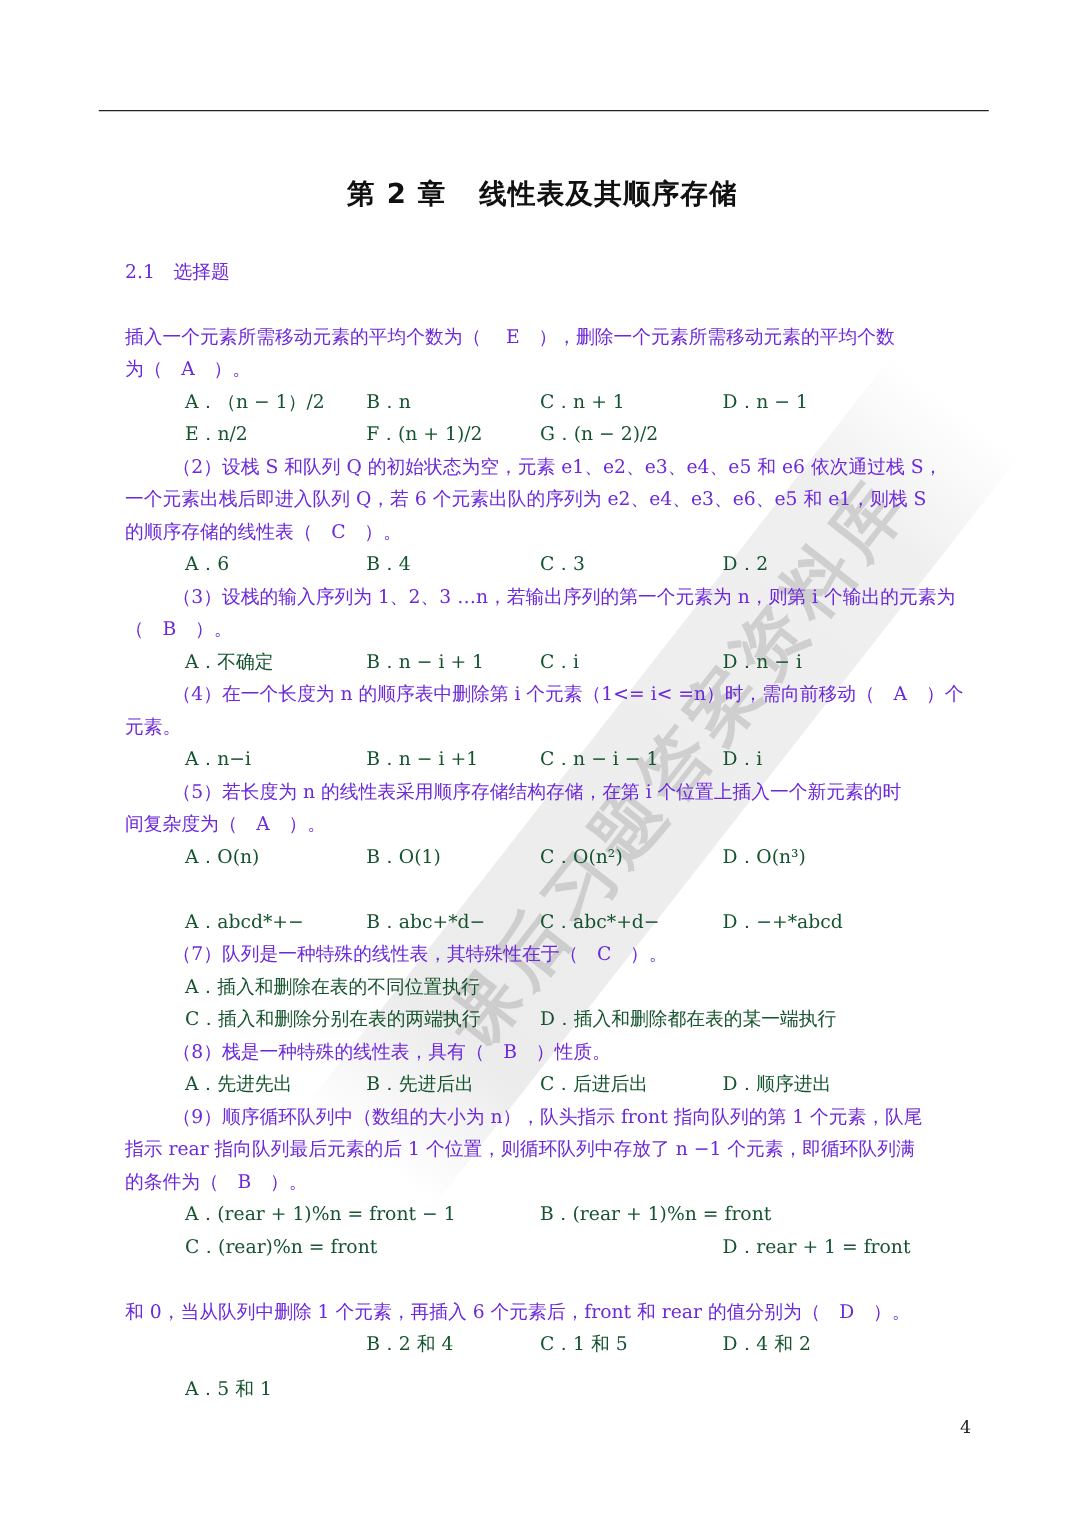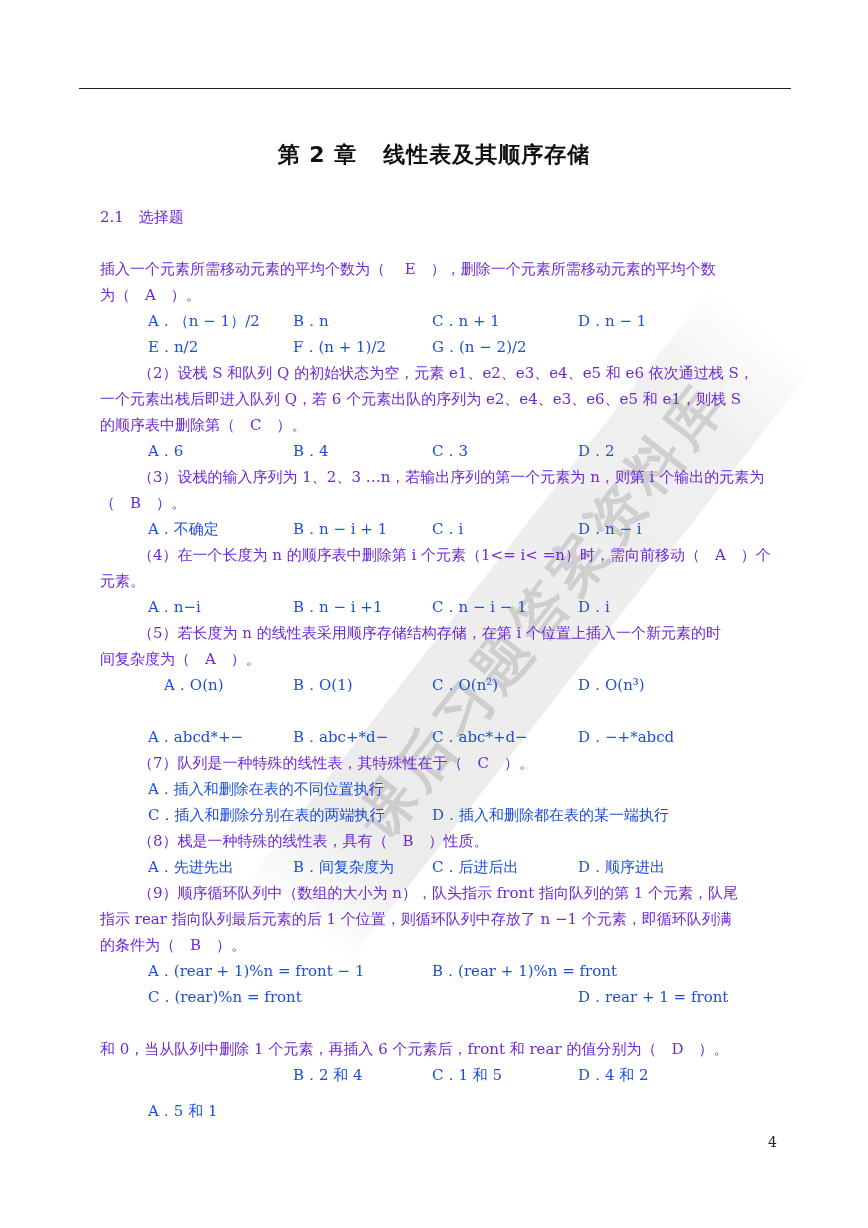--- a/index.html
+++ b/index.html
@@ -4,21 +4,21 @@
 <style>
   html, body { margin:0; padding:0; background:#ffffff; }
   body { width:868px; height:1228px; position:relative; overflow:hidden;
          font-family:"DejaVu Serif","Liberation Serif",serif; color:#1a1a1a; }
   .rule { position:absolute; left:79px; top:88px; width:712px; height:1px; background:#222; }
   .title { position:absolute; left:0; top:140px; width:868px; text-align:center;
            font-family:"DejaVu Sans","Liberation Sans",sans-serif; font-weight:bold; font-size:22px; letter-spacing:1px; color:#111; }
   .title .sp { display:inline-block; width:26px; }
   .line { position:absolute; left:80px; font-size:15px; line-height:26px; white-space:nowrap; color:#6d28d9;margin-left:20px; }
   .indent { left:118px; }
-  .opt { position:absolute; font-size:15px; line-height:26px; white-space:nowrap; color:#1d4ed8; }
+  .opt { position:absolute; font-size:15px; line-height:26px; white-space:nowrap; color:#14532d; }
   .pagenum { position:absolute; left:768px; top:1134px; font-size:14px; color:#222; }
   .watermark { position:absolute; left:150px; top:560px; width:760px; height:130px;
                transform:rotate(-52deg); transform-origin:center; pointer-events:none; }
   .wm-band { position:absolute; left:0; top:0; width:100%; height:100%;
              background:linear-gradient(90deg, rgba(200,200,200,0) 0%, rgba(200,200,200,0.35) 15%, rgba(210,210,210,0.35) 85%, rgba(200,200,200,0) 100%); }
   .wm-text { position:absolute; left:120px; top:28px; font-family:"DejaVu Sans",sans-serif; font-weight:bold;
              font-size:56px; color:rgba(150,150,150,0.35); letter-spacing:6px; white-space:nowrap; }
   .content { position:absolute; left:0; top:0; width:800px; height:1228px; }
 </style>
 </head>
@@ -43,21 +43,21 @@
   <div class="opt" style="left:148px;top:308px">A．（n − 1）/2</div>
   <div class="opt" style="left:293px;top:308px">B．n</div>
   <div class="opt" style="left:432px;top:308px">C．n + 1</div>
   <div class="opt" style="left:578px;top:308px">D．n − 1</div>
   <div class="opt" style="left:148px;top:334px">E．n/2</div>
   <div class="opt" style="left:293px;top:334px">F．(n + 1)/2</div>
   <div class="opt" style="left:432px;top:334px">G．(n − 2)/2</div>
 
   <div class="line indent" style="top:360px">（2）设栈 S 和队列 Q 的初始状态为空，元素 e1、e2、e3、e4、e5 和 e6 依次通过栈 S，</div>
   <div class="line" style="top:386px">一个元素出栈后即进入队列 Q，若 6 个元素出队的序列为 e2、e4、e3、e6、e5 和 e1，则栈 S</div>
-  <div class="line" style="top:412px">的顺序表中删除第（　C　）。</div>
+  <div class="line" style="top:412px">的顺序存储的线性表（　C　）。</div>
   <div class="opt" style="left:148px;top:438px">A．6</div>
   <div class="opt" style="left:293px;top:438px">B．4</div>
   <div class="opt" style="left:432px;top:438px">C．3</div>
   <div class="opt" style="left:578px;top:438px">D．2</div>
 
   <div class="line indent" style="top:464px">（3）设栈的输入序列为 1、2、3 …n，若输出序列的第一个元素为 n，则第 i 个输出的元素为</div>
   <div class="line" style="top:490px">（　B　）。</div>
   <div class="opt" style="left:148px;top:516px">A．不确定</div>
   <div class="opt" style="left:293px;top:516px">B．n − i + 1</div>
   <div class="opt" style="left:432px;top:516px">C．i</div>
@@ -65,38 +65,38 @@
 
   <div class="line indent" style="top:542px">（4）在一个长度为 n 的顺序表中删除第 i 个元素（1&lt;= i&lt; =n）时，需向前移动（　A　）个</div>
   <div class="line" style="top:568px">元素。</div>
   <div class="opt" style="left:148px;top:594px">A．n−i</div>
   <div class="opt" style="left:293px;top:594px">B．n − i +1</div>
   <div class="opt" style="left:432px;top:594px">C．n − i − 1</div>
   <div class="opt" style="left:578px;top:594px">D．i</div>
 
   <div class="line indent" style="top:620px">（5）若长度为 n 的线性表采用顺序存储结构存储，在第 i 个位置上插入一个新元素的时</div>
   <div class="line" style="top:646px">间复杂度为（　A　）。</div>
-  <div class="opt" style="left:164px;top:672px">A．O(n)</div>
+  <div class="opt" style="left:148px;top:672px">A．O(n)</div>
   <div class="opt" style="left:293px;top:672px">B．O(1)</div>
   <div class="opt" style="left:432px;top:672px">C．O(n²)</div>
   <div class="opt" style="left:578px;top:672px">D．O(n³)</div>
 
   <div class="opt" style="left:148px;top:724px">A．abcd*+−</div>
   <div class="opt" style="left:293px;top:724px">B．abc+*d−</div>
   <div class="opt" style="left:432px;top:724px">C．abc*+d−</div>
   <div class="opt" style="left:578px;top:724px">D．−+*abcd</div>
 
   <div class="line indent" style="top:750px">（7）队列是一种特殊的线性表，其特殊性在于（　C　）。</div>
   <div class="opt" style="left:148px;top:776px">A．插入和删除在表的不同位置执行</div>
   <div class="opt" style="left:148px;top:802px">C．插入和删除分别在表的两端执行</div>
   <div class="opt" style="left:432px;top:802px">D．插入和删除都在表的某一端执行</div>
 
   <div class="line indent" style="top:828px">（8）栈是一种特殊的线性表，具有（　B　）性质。</div>
   <div class="opt" style="left:148px;top:854px">A．先进先出</div>
-  <div class="opt" style="left:293px;top:854px">B．间复杂度为</div>
+  <div class="opt" style="left:293px;top:854px">B．先进后出</div>
   <div class="opt" style="left:432px;top:854px">C．后进后出</div>
   <div class="opt" style="left:578px;top:854px">D．顺序进出</div>
 
   <div class="line indent" style="top:880px">（9）顺序循环队列中（数组的大小为 n），队头指示 front 指向队列的第 1 个元素，队尾</div>
   <div class="line" style="top:906px">指示 rear 指向队列最后元素的后 1 个位置，则循环队列中存放了 n −1 个元素，即循环队列满</div>
   <div class="line" style="top:932px">的条件为（　B　）。</div>
   <div class="opt" style="left:148px;top:958px">A．(rear + 1)%n = front − 1</div>
   <div class="opt" style="left:432px;top:958px">B．(rear + 1)%n = front</div>
   <div class="opt" style="left:148px;top:984px">C．(rear)%n = front</div>
   <div class="opt" style="left:578px;top:984px">D．rear + 1 = front</div>

